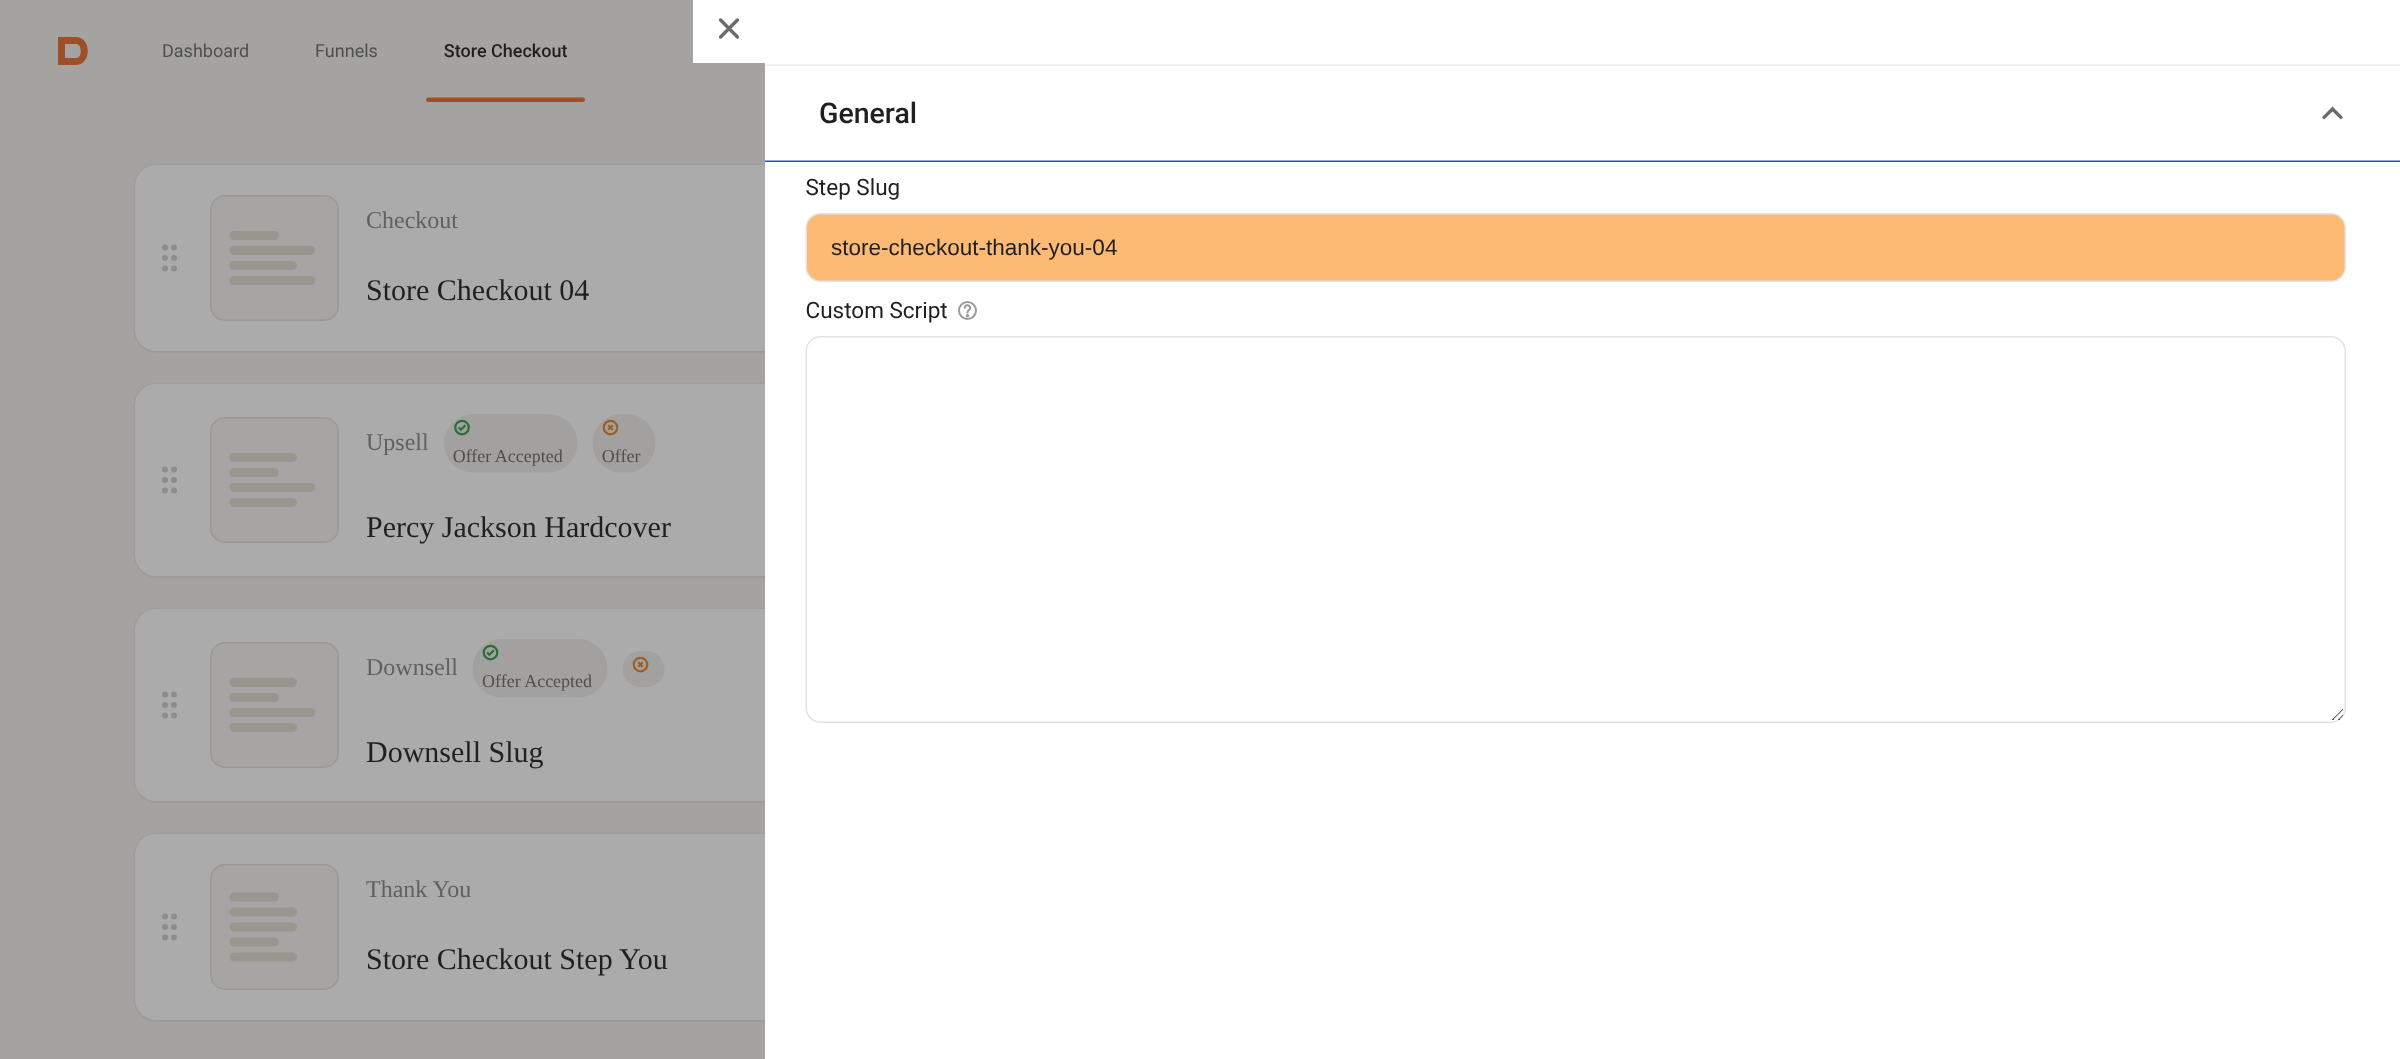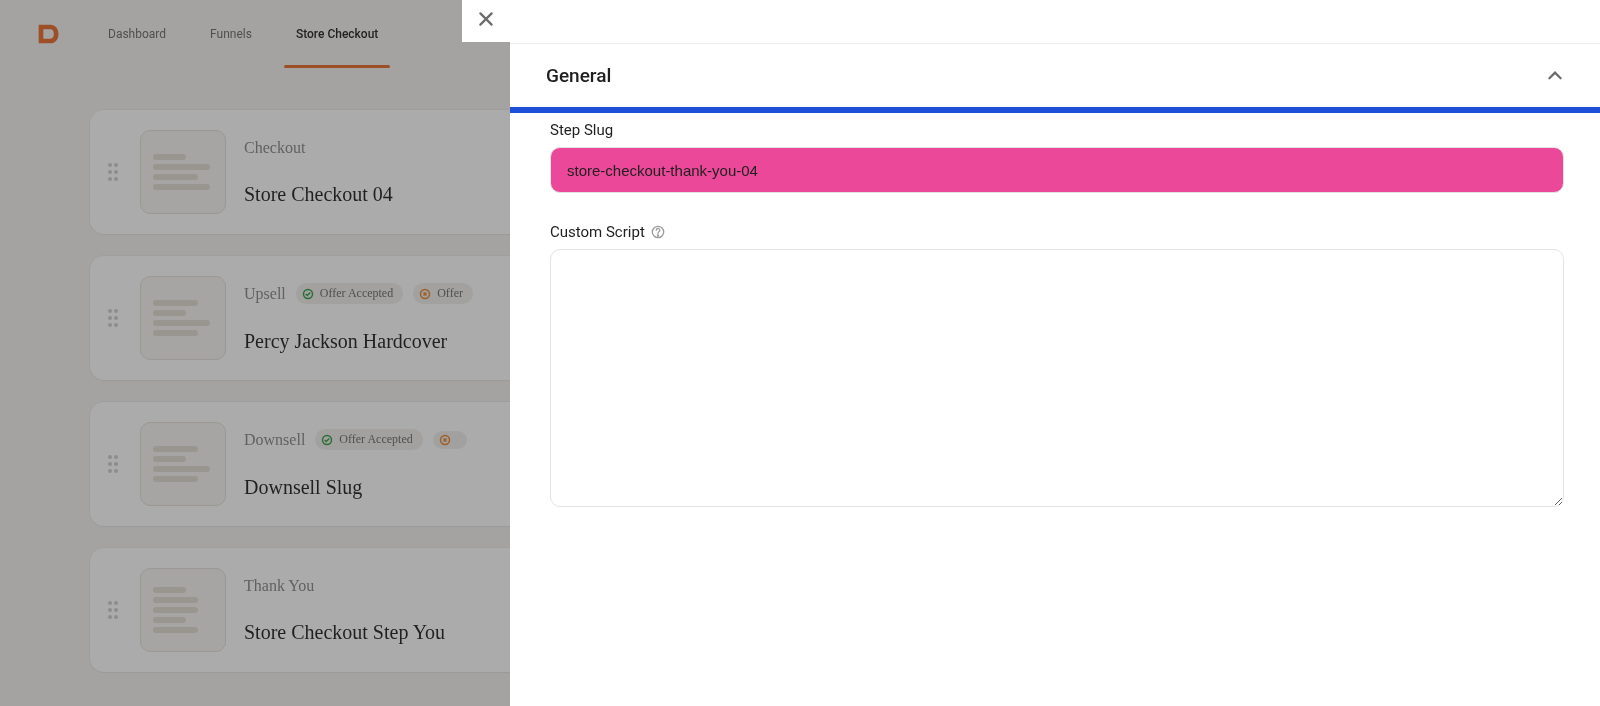--- a/index.html
+++ b/index.html
@@ -83,23 +83,23 @@
     display:flex;flex-direction:column;justify-content:center;gap:4px;
   }
   .thumb .bar{height:6px;border-radius:3px;background:#e3ddd4;}
   .thumb .bar.short{width:55%;}
   .thumb .bar.mid{width:75%;}
   .thumb .bar.full{width:95%;}
   .card-body{display:flex;flex-direction:column;gap:6px;font-family:Liberation Serif, serif;}
   .type-row{display:flex;align-items:center;gap:10px;}
   .type-label{font-size:16px;color:#888;}
   .pill{
-    display:inline-flex;align-items:center;gap:6px;
+    display:inline-flex;align-items:flex-start;gap:6px;
     font-size:12px;padding:3px 10px 3px 6px;border-radius:999px;
-    color:#6b6b6b;background:#f1efec;
+    color:#6b6b6b;background:#f1efec;flex-direction:column;
   }
   .pill svg{width:12px;height:12px;}
   .pill.green svg{color:#2f9e44;}
   .pill.orange svg{color:#e8832a;}
   .card-title{font-size:20px;font-weight:500;color:#1f1f1f;margin-top:20px;}
   
   .backdrop{
     position:absolute;inset:0;
     background:rgba(35,35,35,.38);
     z-index:10;
@@ -122,38 +122,38 @@
     cursor:pointer;
   }
   .panel-header{
     height:44px;
     border-bottom:1px solid #ececec;
   }
   .section-head{
     display:flex;align-items:center;justify-content:space-between;
     padding:20px 36px;
     cursor:pointer;
-    border-bottom:6px solid #1d4ed8;
+    border-bottom:1px solid #1d4ed8;
   }
   .section-title{font-size:19px;font-weight:500;color:#1f1f1f;}
   .chev{color:#6b6b6b;display:flex;}
   .section-body{
-    padding:8px 36px 24px 40px;
-    display:flex;flex-direction:column;gap:30px;
+    padding:8px 36px 24px 27px;
+    display:flex;flex-direction:column;gap:10px;
     overflow:auto;
     justify-content:space-between;
   }
   .field{display:flex;flex-direction:column;gap:8px;}
   .field-label{font-size:15px;color:#1f1f1f;display:flex;align-items:center;gap:6px;}
   .help-icon{width:14px;height:14px;color:#9b9b9b;}
   .text-input{
     width:100%;height:46px;
     border:1px solid #e3e3e3;border-radius:10px;
     padding:0 16px;font-size:15px;color:#1f1f1f;
-    background:#ec4899;
+    background:#fdba74;
   }
   .textarea{
     width:100%;
     border:1px solid #e3e3e3;border-radius:10px;
     padding:12px 16px;font-size:15px;color:#1f1f1f;
     resize:vertical;background:#fff;
   }
   .textarea.short{height:72px;}
   .textarea.tall{height:258px;}
 </style>

